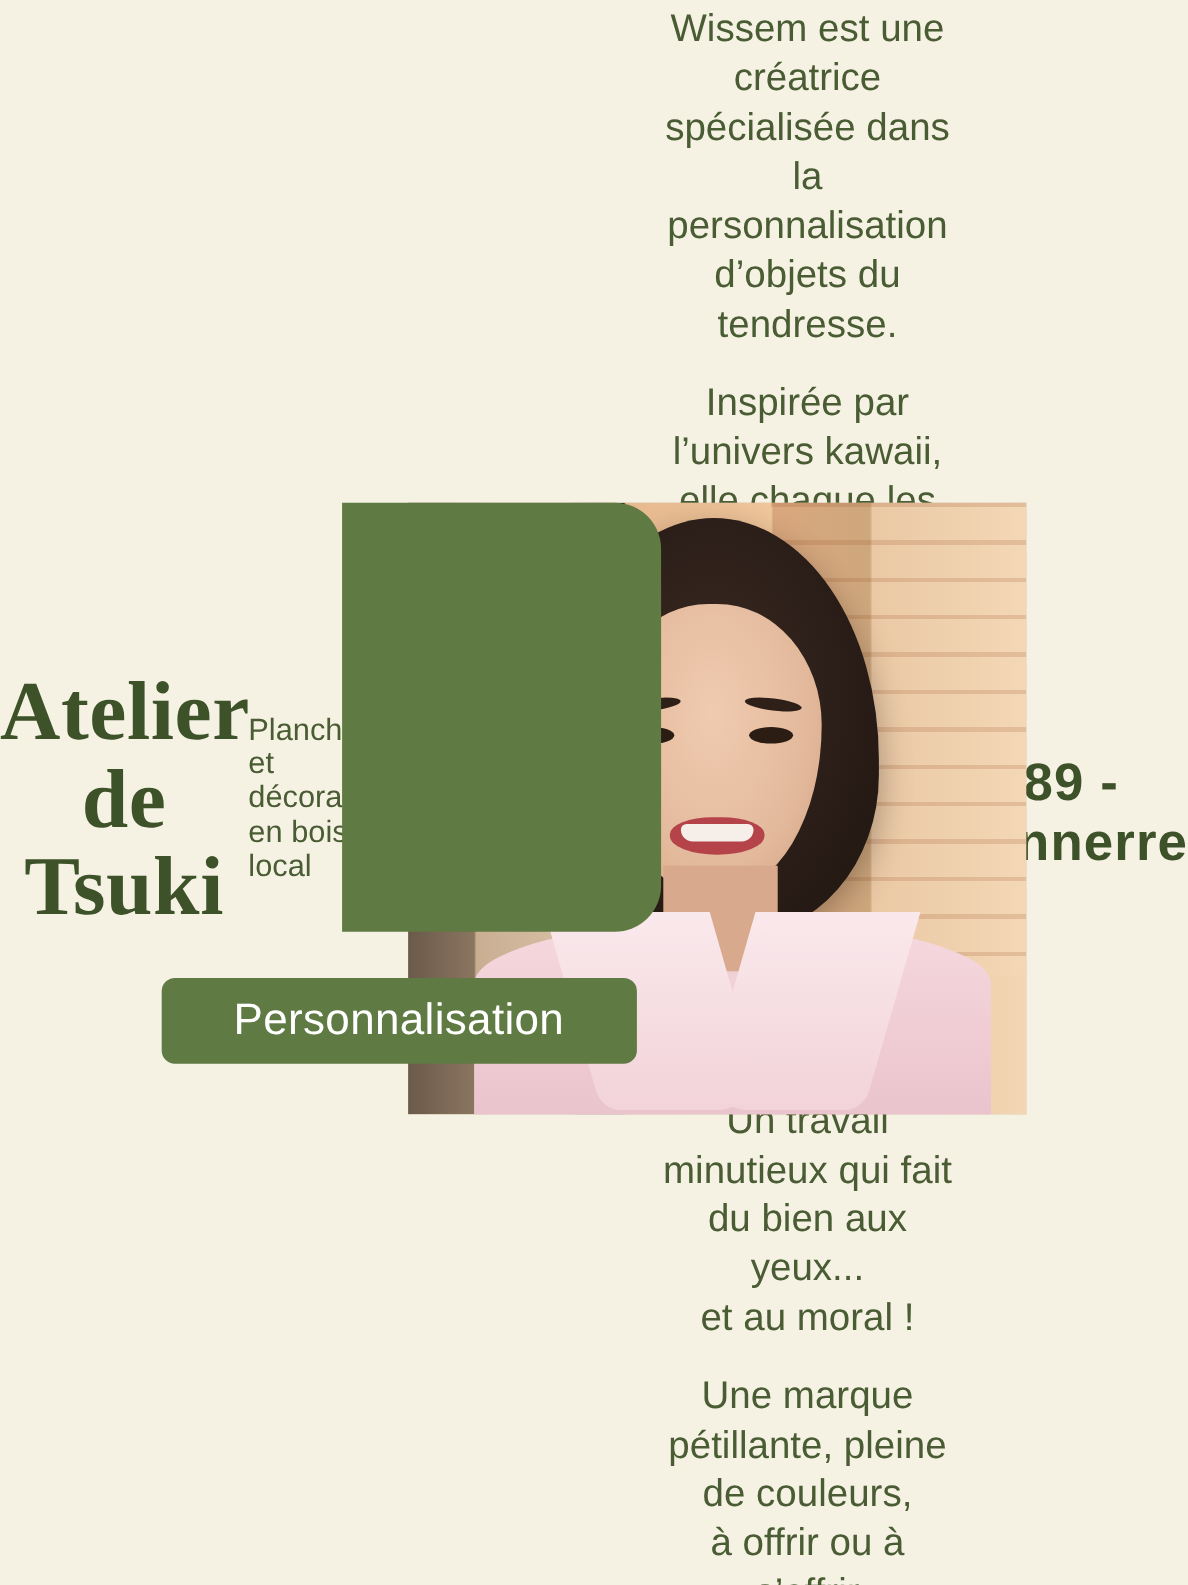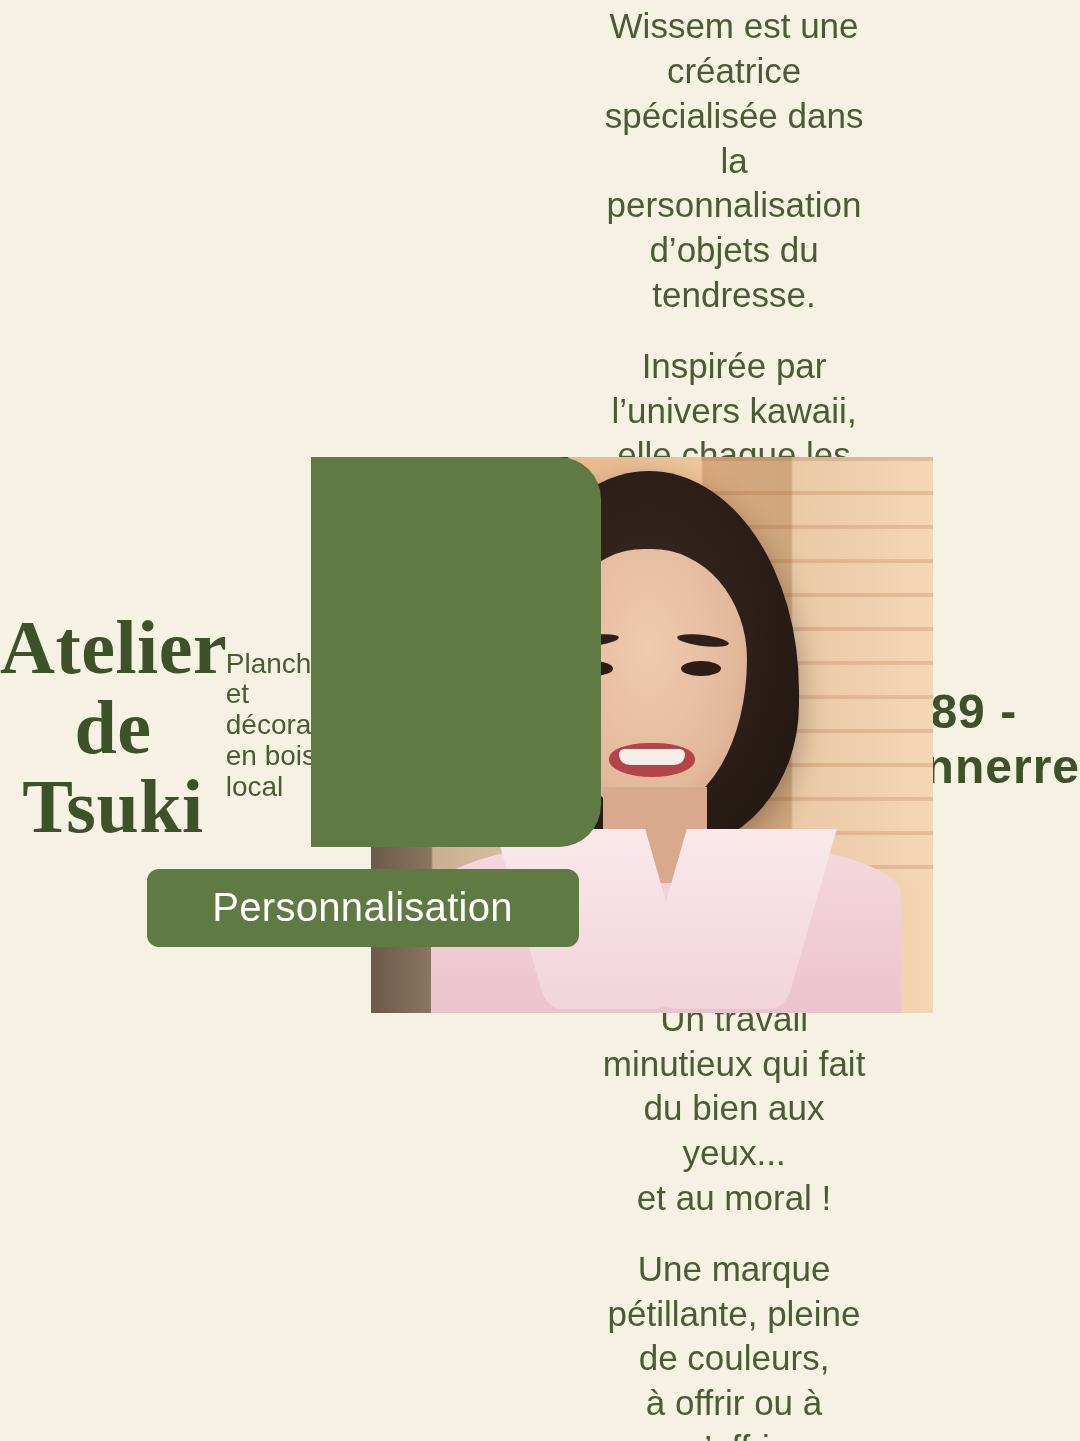--- a/index.html
+++ b/index.html
@@ -165,21 +165,21 @@
     top: 0;
     width: 290px;
     height: 390px;
     background: #5f7a43;
     border-top-right-radius: 42px;
     border-bottom-right-radius: 42px;
   }
   .badge {
     position: absolute;
     right: 22px;
-    top: 412px;
+    top: 432px;
     width: 432px;
     height: 78px;
     background: #5f7a43;
     border-radius: 12px;
     display: flex;
     align-items: center;
     justify-content: center;
     color: #ffffff;
     font-size: 40px;
     letter-spacing: 0.3px;

